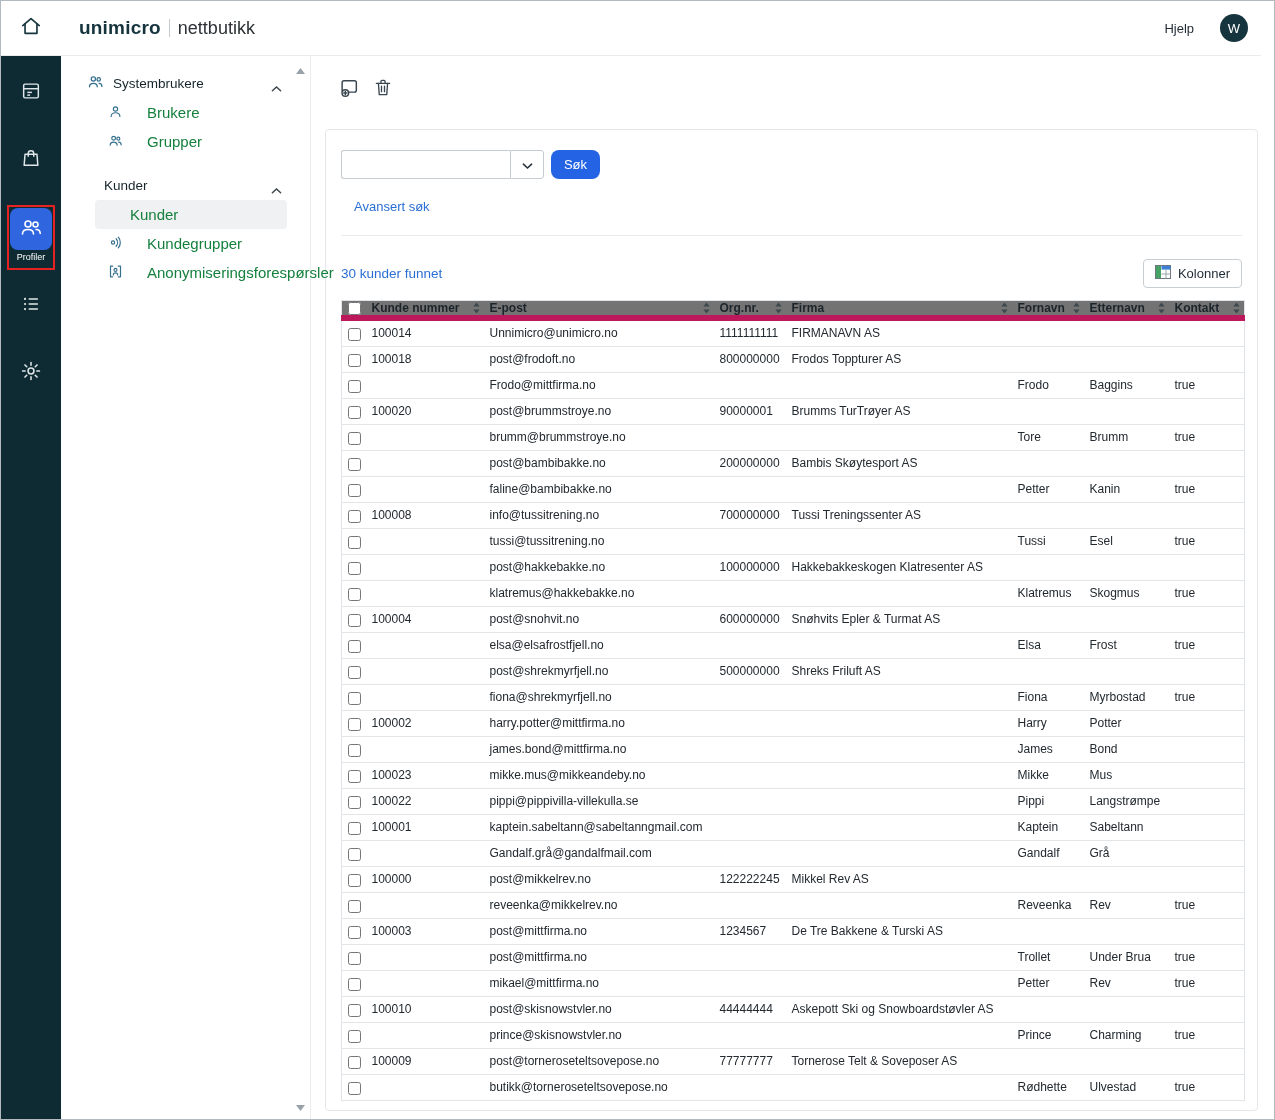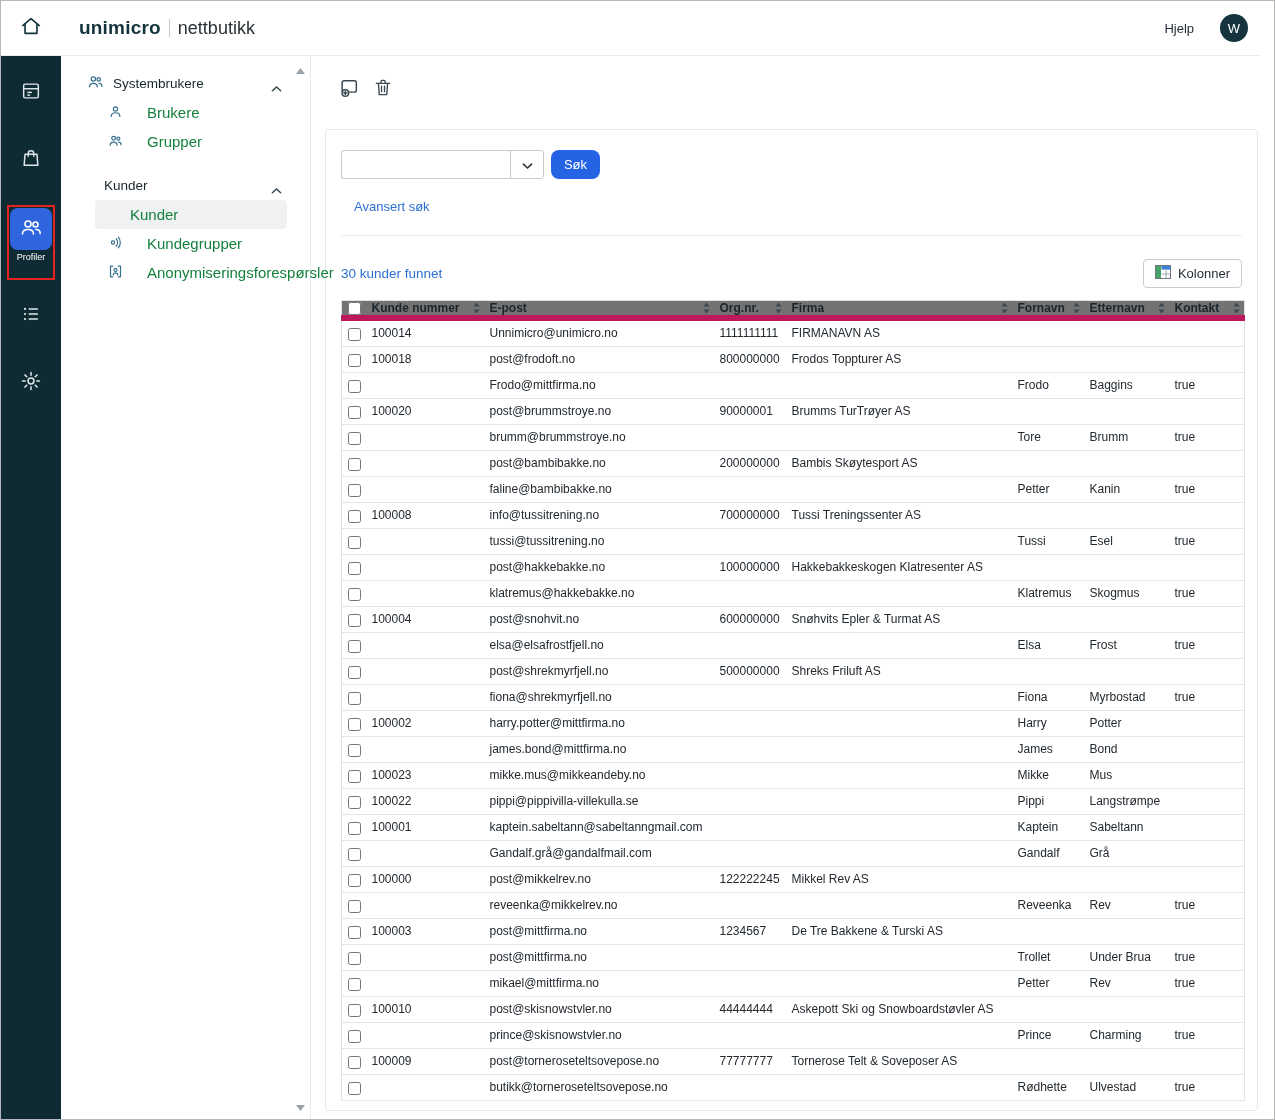--- a/index.html
+++ b/index.html
@@ -20,21 +20,21 @@
   .topbar-spacer { flex:1; }
   .help { font-size:13px; color:#1f2933; margin-right:26px; cursor:pointer; }
   .avatar { width:28px; height:28px; border-radius:50%; background:#16343e; color:#fff;
             font-size:13px; display:flex; align-items:center; justify-content:center; margin-right:13px; cursor:pointer; }
 
   
   .sidebar { position:absolute; left:0; top:55px; bottom:0; width:60px; background:#0e2b33;
              display:flex; flex-direction:column; align-items:center; padding-top:15px; z-index:4; }
   .side-item { width:44px; height:44px; display:flex; align-items:center; justify-content:center;
                margin-bottom:23px; color:#dfe7ea; cursor:pointer; }
-  .side-active-wrap { border:2px solid #e62222; padding:1px 1px 16px 1px; display:flex; flex-direction:column;
+  .side-active-wrap { border:2px solid #e62222; padding:1px 1px 6px 1px; display:flex; flex-direction:column;
                       align-items:center; margin-bottom:14px; }
   .side-active { width:42px; height:42px; background:#2f66e0; border-radius:8px; display:flex;
                  align-items:center; justify-content:center; color:#fff; cursor:pointer; }
   .side-active-label { color:#fff; font-size:9px; margin-top:2px; }
 
   
   .nav { position:absolute; left:60px; top:55px; bottom:0; width:250px; background:#fff;
          border-right:1px solid #e9ebee; padding-top:12px; z-index:3; }
   .nav-scroll-up { position:absolute; top:4px; right:5px; color:#98a2a8; }
   .nav-scroll-down { position:absolute; bottom:4px; right:5px; color:#98a2a8; }

